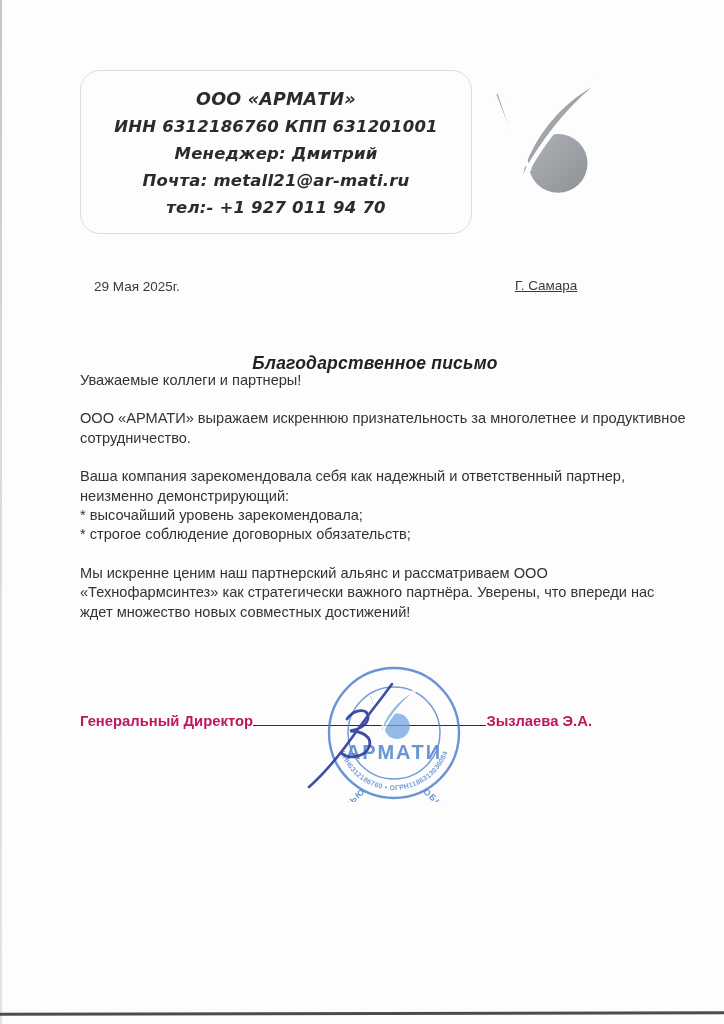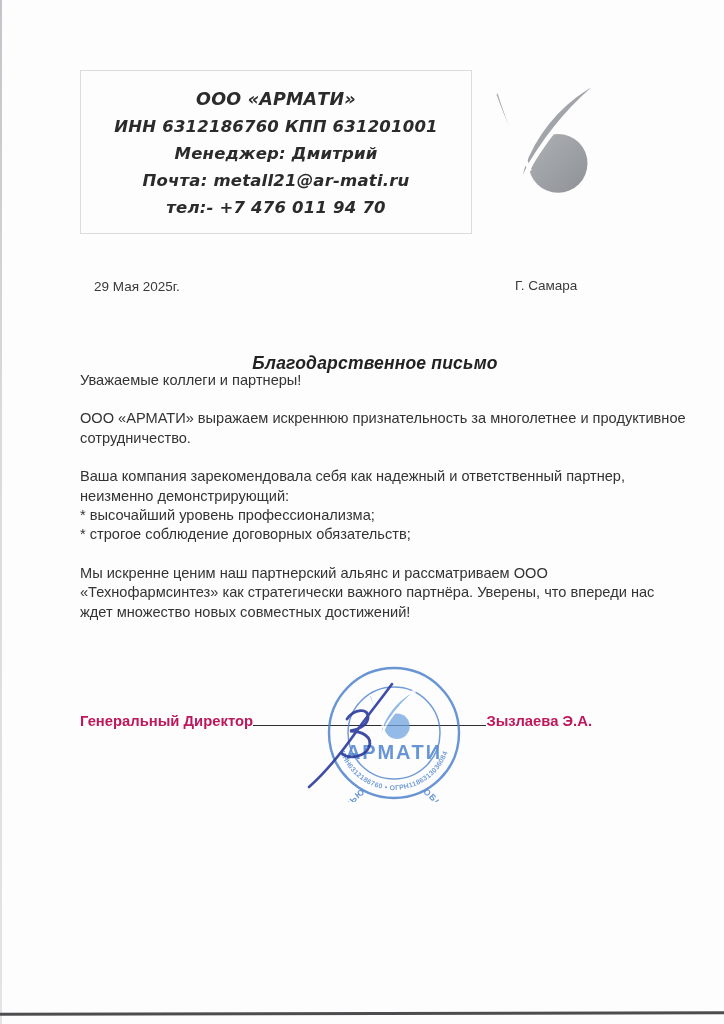--- a/index.html
+++ b/index.html
@@ -17,34 +17,34 @@
     background:linear-gradient(180deg,#c2c5c9,#d8dadd 40%,#e3e4e6);
   }
   .scan-edge-bottom {
     position:absolute; left:0; top:1012px; width:724px; height:3px;
     background:#4d4d4f; transform:rotate(-0.12deg);
   }
 
   
   .letterhead-box {
     position:absolute; left:80px; top:70px; width:392px; height:164px;
-    border:1px solid #dcdcdc; border-radius:0;
+    border:1px solid #dcdcdc; border-radius:20px;
     display:flex; flex-direction:column; justify-content:center; align-items:center;
     padding-top:2px;
     font-family:"DejaVu Sans", sans-serif;
     font-style:italic; font-weight:600; color:#2b2b2b;
   }
   .letterhead-box .lh-line { line-height:27px; font-size:16.5px; letter-spacing:0.2px; white-space:nowrap; }
   .letterhead-box .lh-company { font-size:17.5px; }
 
   .logo { position:absolute; left:482px; top:66px; width:142px; height:142px; }
 
   
   .date-line { position:absolute; left:94px; top:279px; font-size:13.5px; color:#3a3a3a; }
-  .city-line { position:absolute; left:515px; top:278px; font-size:13.5px; color:#3a3a3a; }
+  .city-line { position:absolute; left:515px; top:278px; font-size:13.5px; color:#3a3a3a;text-decoration:underline; }
 
   
   .doc-title {
     position:absolute; left:80px; top:335px; width:590px;
     text-align:center; font-size:17.5px; font-weight:bold; font-style:italic;
     color:#222; letter-spacing:0.2px;margin-top:18px;
   }
 
   
   .body-text {
@@ -78,21 +78,21 @@
 
 <div class="page">
 
   <div class="scan-edge-left"></div>
 
   <div class="letterhead-box">
     <div class="lh-line lh-company">ООО «АРМАТИ»</div>
     <div class="lh-line">ИНН 6312186760 КПП 631201001</div>
     <div class="lh-line">Менеджер: Дмитрий</div>
     <div class="lh-line">Почта: metall21@ar-mati.ru</div>
-    <div class="lh-line">тел:- +7 476 011 94 70</div>
+    <div class="lh-line">тел:- +1 927 011 94 70</div>
   </div>
 
   <div class="logo">
     <svg width="142" height="142" viewBox="0 0 140 140">
       <defs>
         <linearGradient id="gGrey" x1="0" y1="0" x2="1" y2="1">
           <stop offset="0" stop-color="#aeb1b6"></stop>
           <stop offset="1" stop-color="#8e9196"></stop>
         </linearGradient>
       </defs>
@@ -114,21 +114,21 @@
     <div class="para">
       <div class="line">Уважаемые коллеги и партнеры!</div>
     </div>
     <div class="para">
       <div class="line">ООО «АРМАТИ» выражаем искреннюю признательность за многолетнее и продуктивное</div>
       <div class="line">сотрудничество.</div>
     </div>
     <div class="para">
       <div class="line">Ваша компания зарекомендовала себя как надежный и ответственный партнер,</div>
       <div class="line">неизменно демонстрирующий:</div>
-      <div class="line">* высочайший уровень профессионализма;</div>
+      <div class="line">* высочайший уровень зарекомендовала;</div>
       <div class="line">* строгое соблюдение договорных обязательств;</div>
     </div>
     <div class="para">
       <div class="line">Мы искренне ценим наш партнерский альянс и рассматриваем ООО</div>
       <div class="line">«Технофармсинтез» как стратегически важного партнёра. Уверены, что впереди нас</div>
       <div class="line">ждет множество новых совместных достижений!</div>
     </div>
   </div>
 
 

